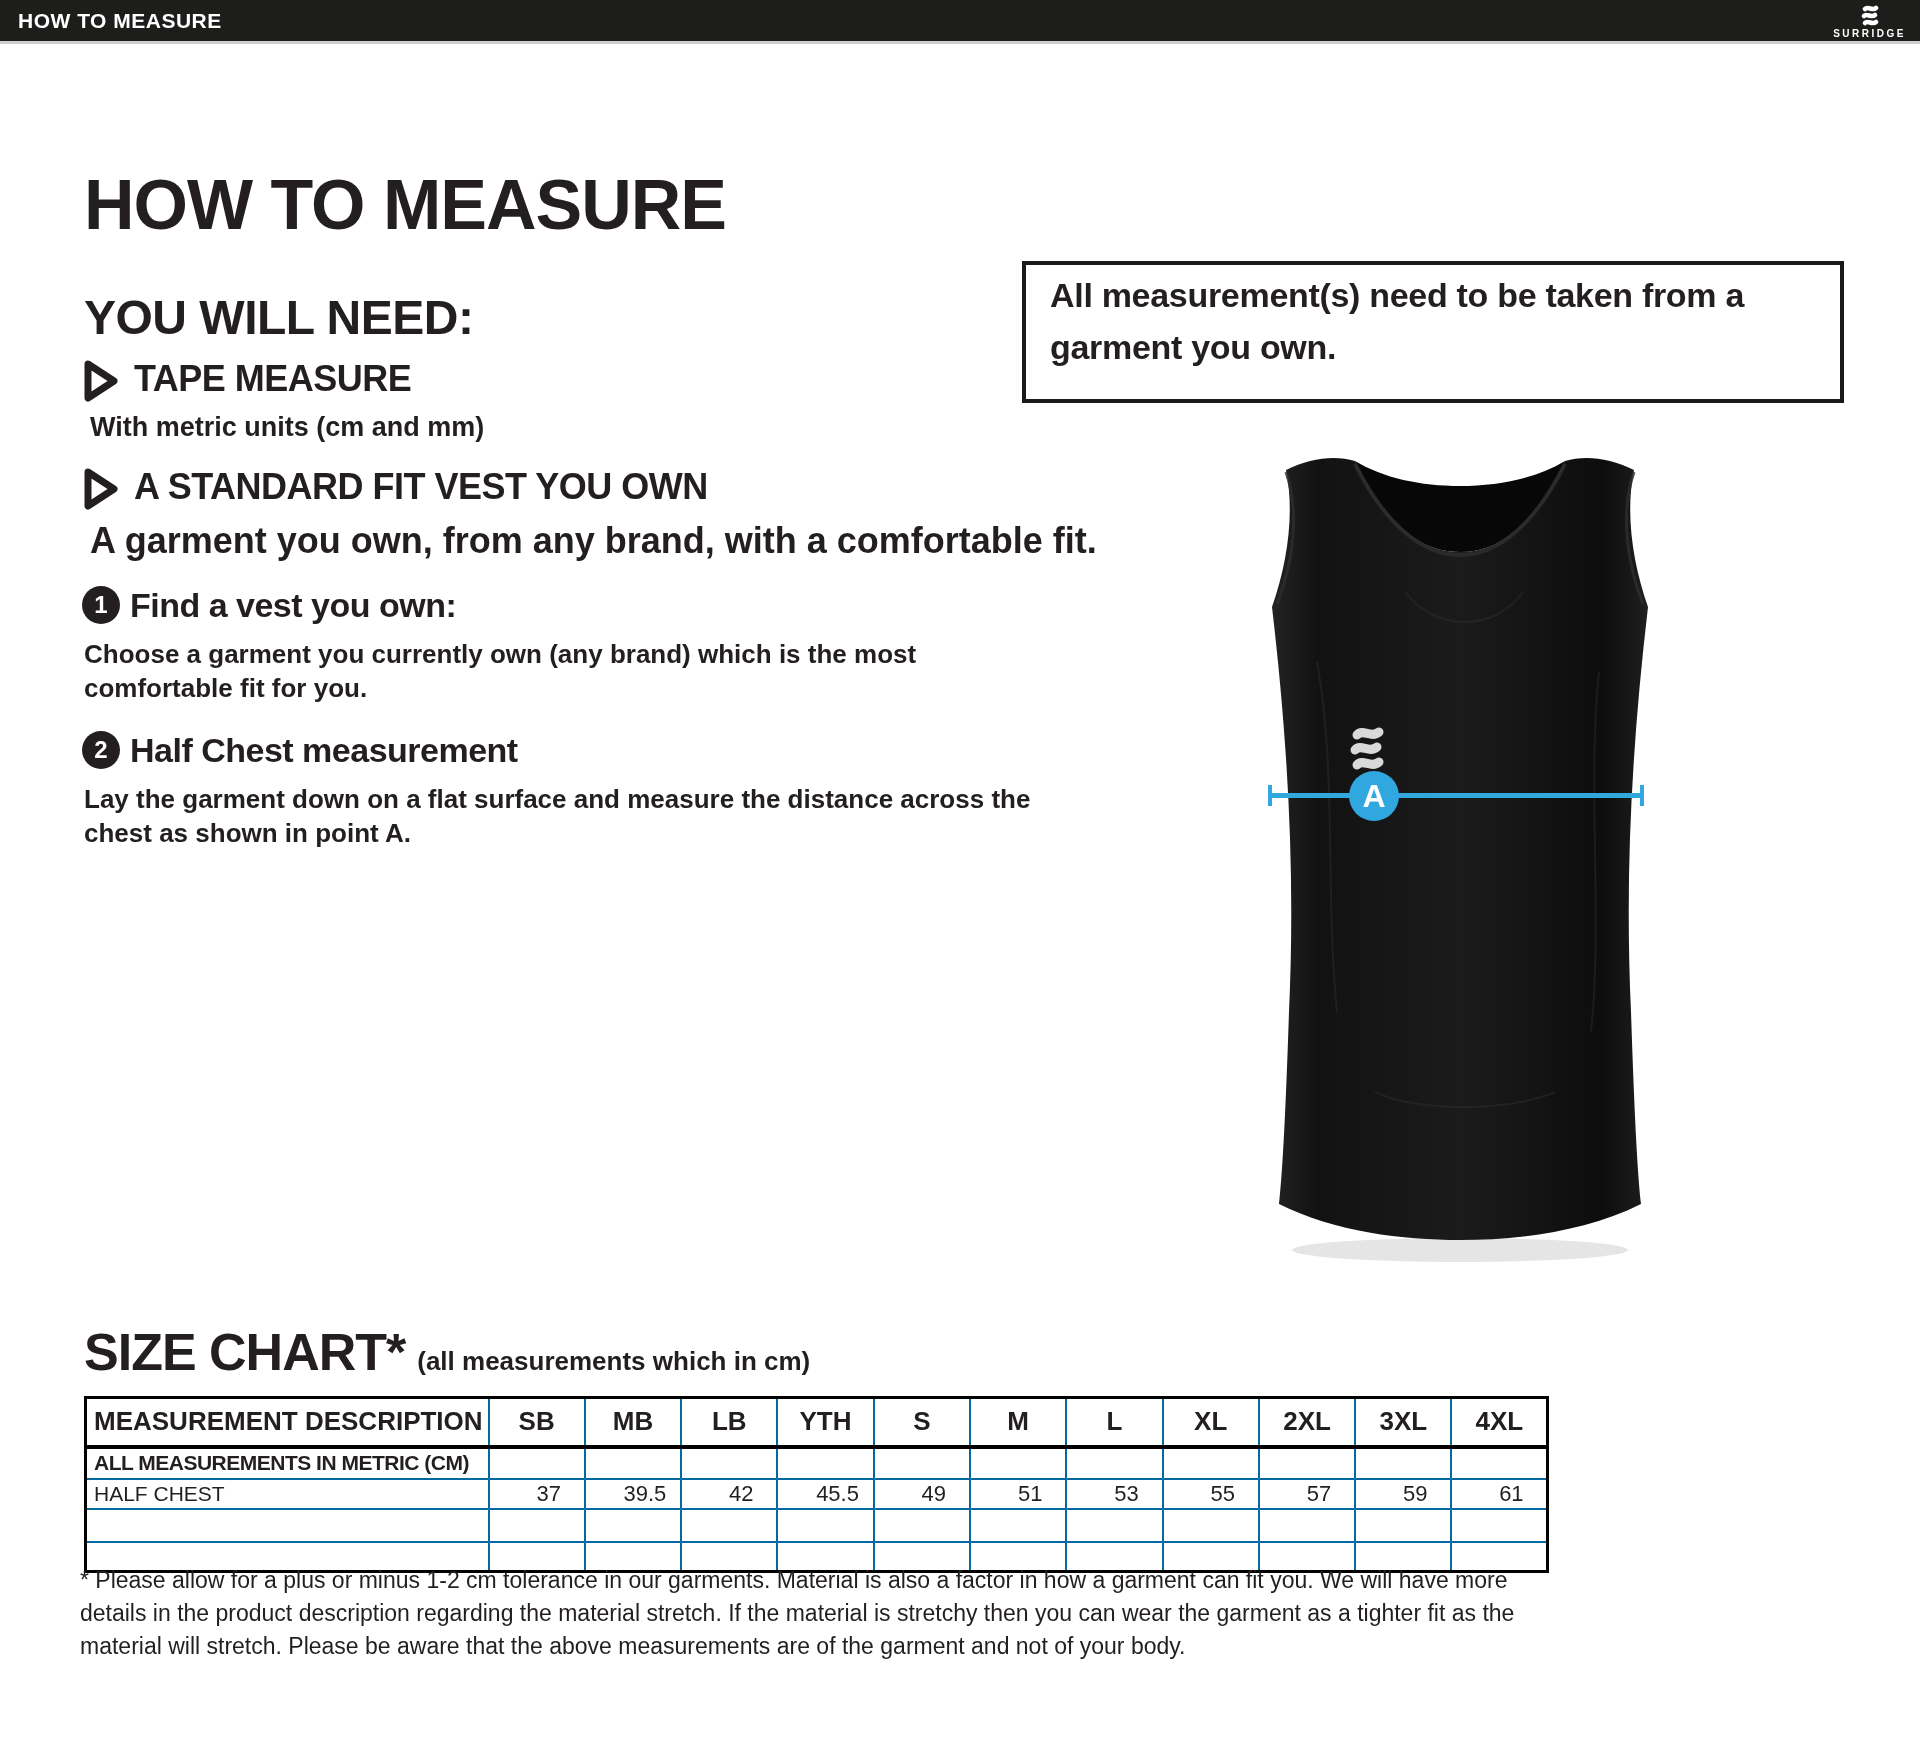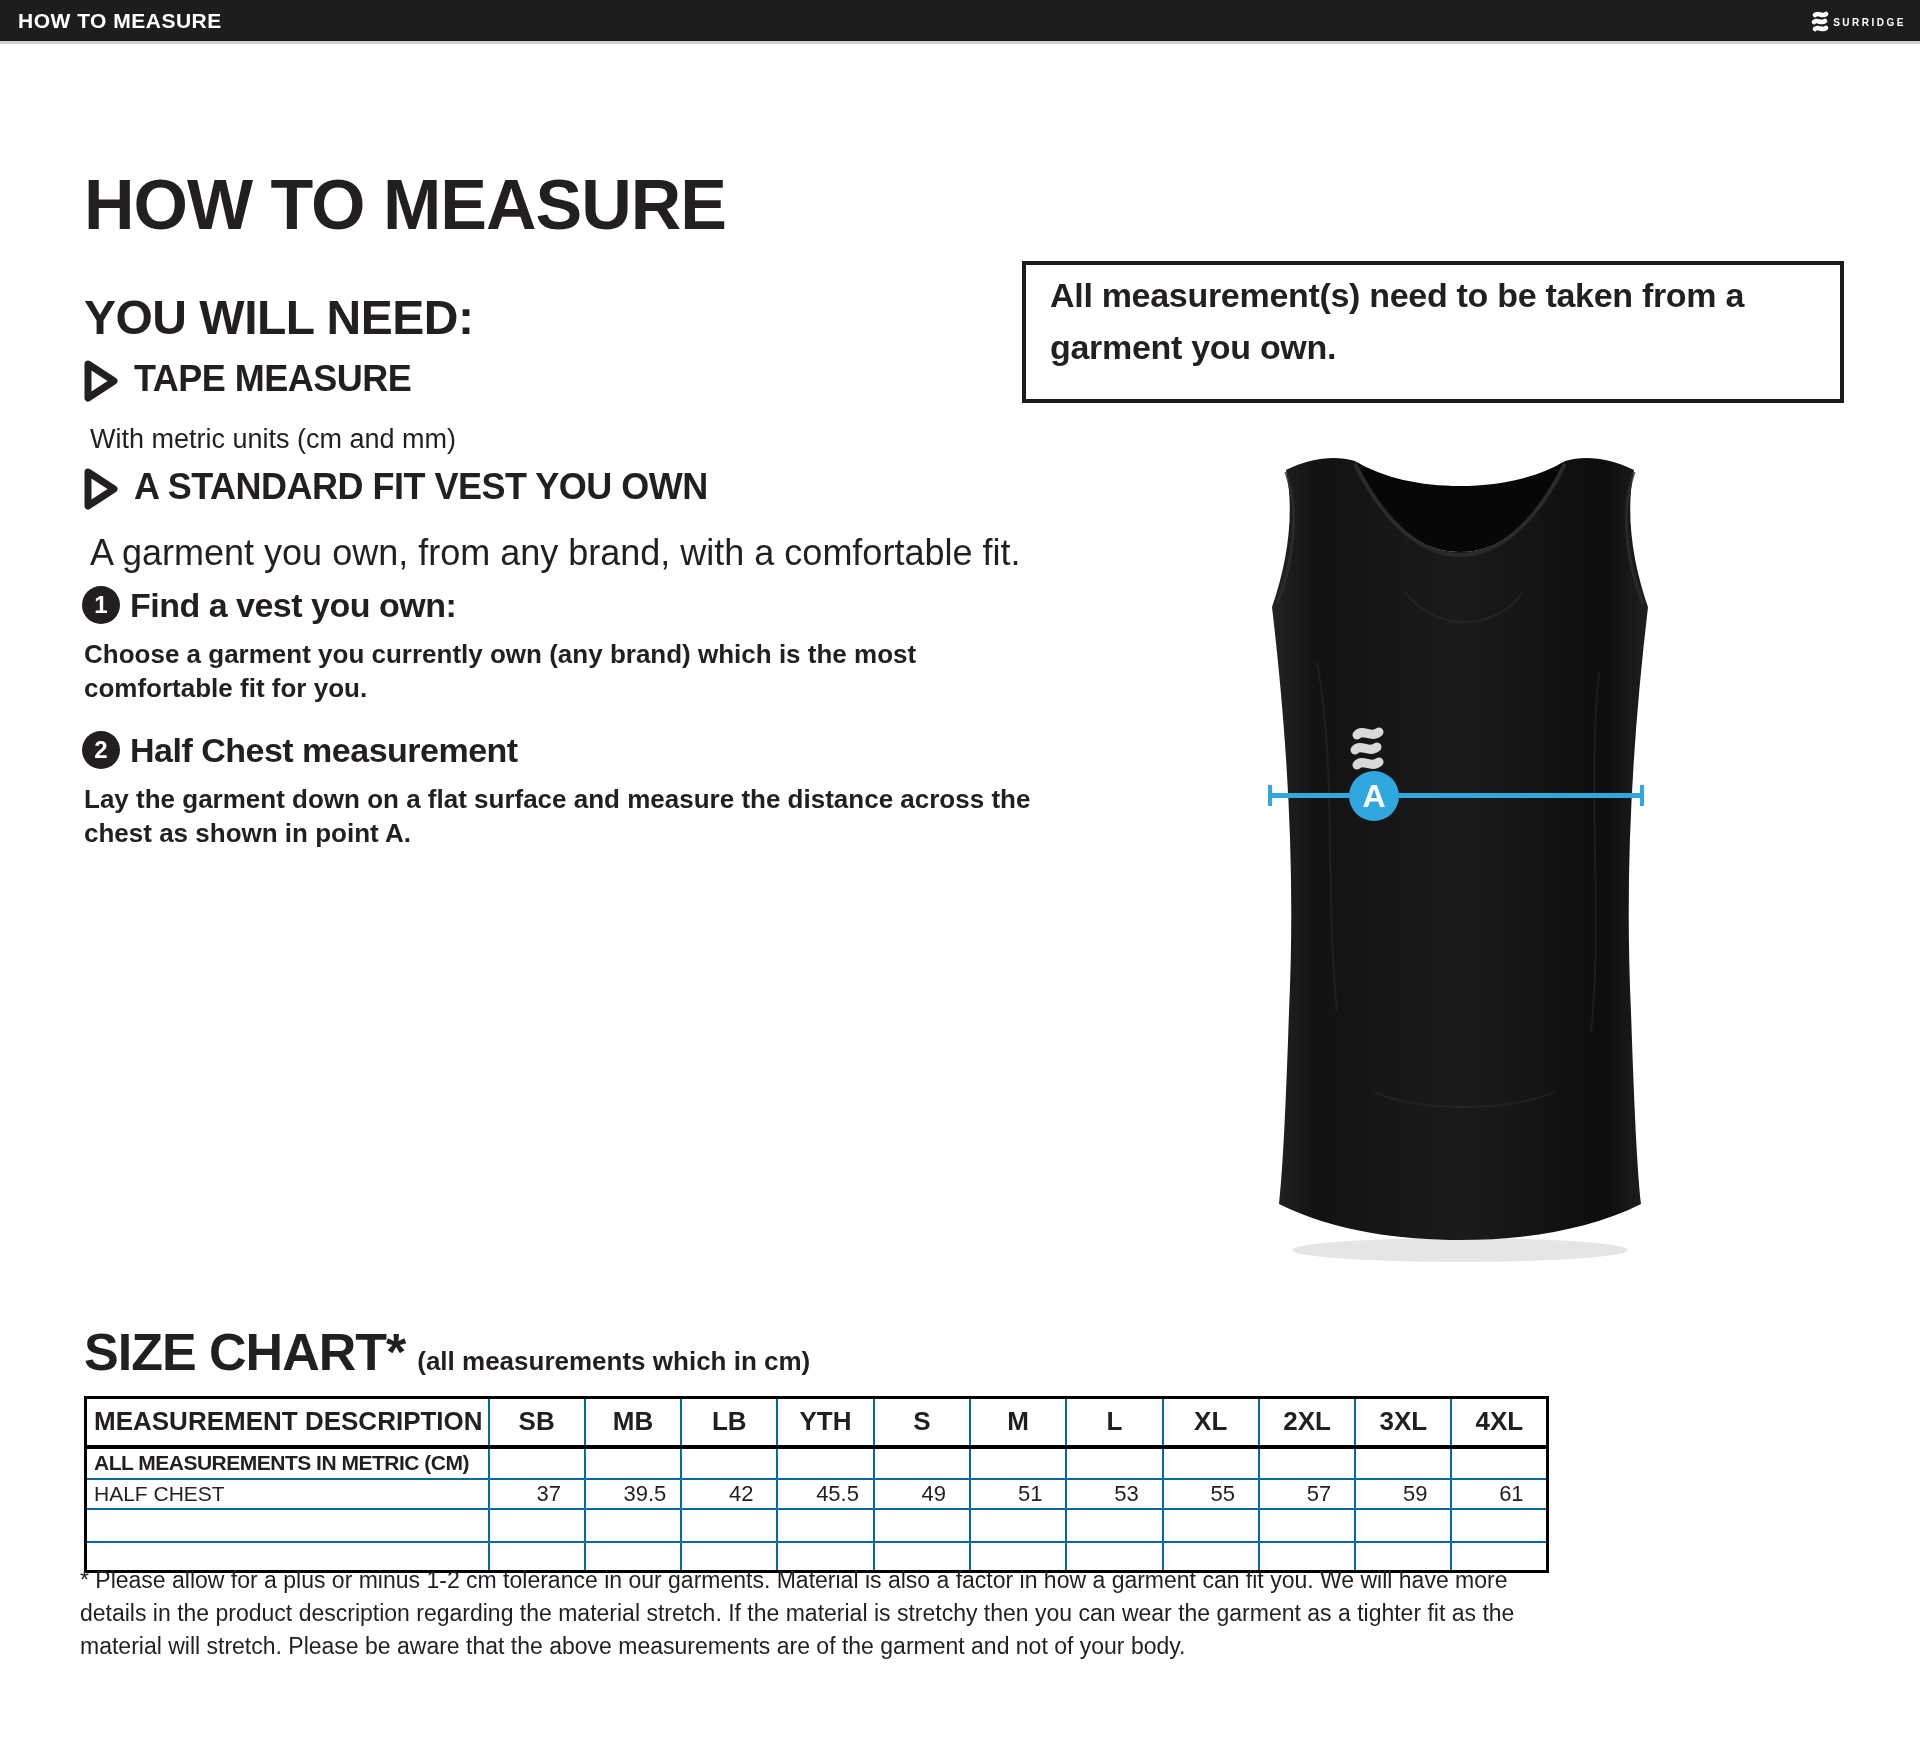--- a/index.html
+++ b/index.html
@@ -8,30 +8,30 @@
     font-family:"Liberation Sans", sans-serif;color:#231f20;
   }
   
   .topbar{
     position:absolute;left:0;top:0;width:1920px;height:44px;
     background:#1d1d1b;border-bottom:3px solid #cfcfcf;
     display:flex;align-items:center;justify-content:space-between;box-sizing:border-box;
     padding:0 14px 0 18px;
   }
   .topbar-title{color:#ffffff;font-size:21px;font-weight:bold;letter-spacing:.5px;}
-  .brand{display:flex;flex-direction:row;align-items:center;line-height:1;margin-top:2px;}
+  .brand{display:flex;flex-direction:column;align-items:center;line-height:1;margin-top:2px;}
   .brand-name{color:#ffffff;font-size:10px;font-weight:bold;letter-spacing:2.5px;margin-top:2px;}
   
   .h1{position:absolute;left:84px;top:118px;font-size:70px;font-weight:bold;letter-spacing:-1px;}
   .h2{position:absolute;left:84px;top:250px;font-size:48px;font-weight:bold;letter-spacing:-.5px;}
   
   .need-item{position:absolute;}
   .need-icon{position:absolute;left:0;top:2px;}
   .need-title{margin-left:50px;font-size:36px;font-weight:bold;letter-spacing:-.5px;white-space:nowrap;}
-  .need-desc{margin-left:6px;font-size:27px;font-weight:normal;margin-top:24px;white-space:nowrap;}
+  .need-desc{margin-left:6px;font-size:27px;font-weight:bold;margin-top:12px;white-space:nowrap;}
   #need-2 .need-desc{font-size:36px;}
   
   .step{position:absolute;}
   .step-badge{
     position:absolute;left:-2px;top:0;width:38px;height:38px;border-radius:50%;
     background:#231f20;color:#fff;font-size:24px;font-weight:bold;
     display:flex;align-items:center;justify-content:center;
   }
   .step-title{margin-left:46px;font-size:34px;font-weight:bold;letter-spacing:-.5px;white-space:nowrap;}
   .step-desc{font-size:26px;font-weight:bold;line-height:34px;margin-top:12px;width:980px;}

